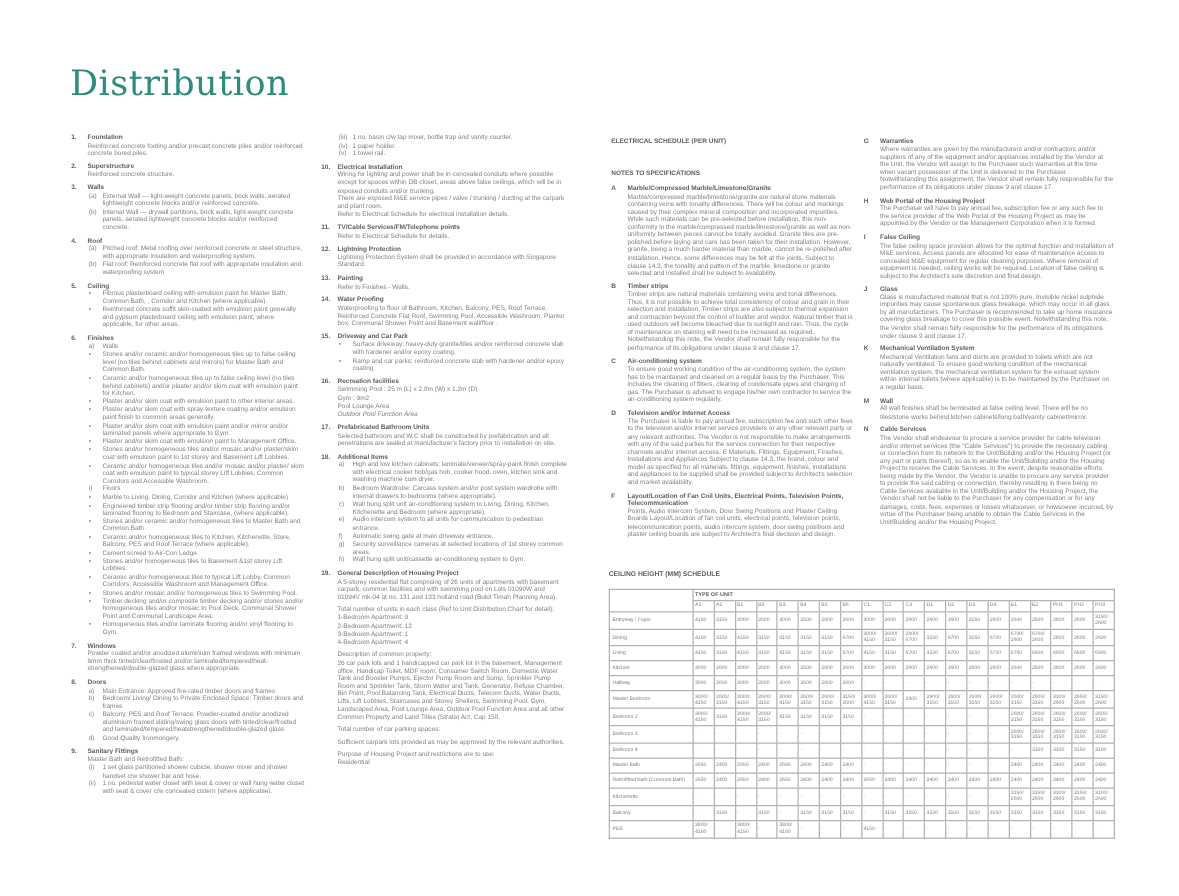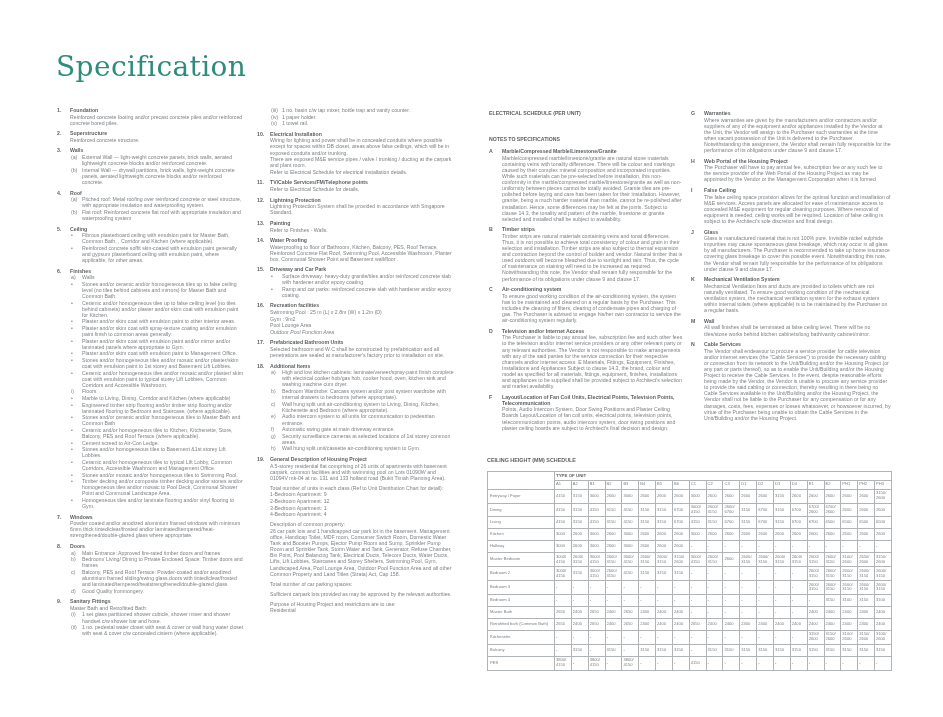--- a/index.html
+++ b/index.html
@@ -34,21 +34,21 @@
   table.ch th.group{font-weight:bold;color:#5d6062;font-size:4.4px;}
   table.ch th.colh{color:#7e8184;}
   table.ch td{height:8px;}
   table.ch td.rlabel{padding-left:2px;}
   table.ch td.val{white-space:pre-line;word-break:break-all;}
 </style>
 </head>
 <body>
 
 <div class="page">
-  <h1 class="title">Specification</h1>
+  <h1 class="title">Distribution</h1>
 
   <div class="col c1">
       <div class="block">
         <div class="head"><span class="num">1.</span><span class="htxt">Foundation</span></div>
         <div class="body ind">
           <div class="para"><span class="ptxt">Reinforced concrete footing and/or precast concrete piles and/or reinforced concrete bored piles.</span></div>
         </div>
       </div>
       <div class="block">
         <div class="head"><span class="num">2.</span><span class="htxt">Superstructure</span></div>

